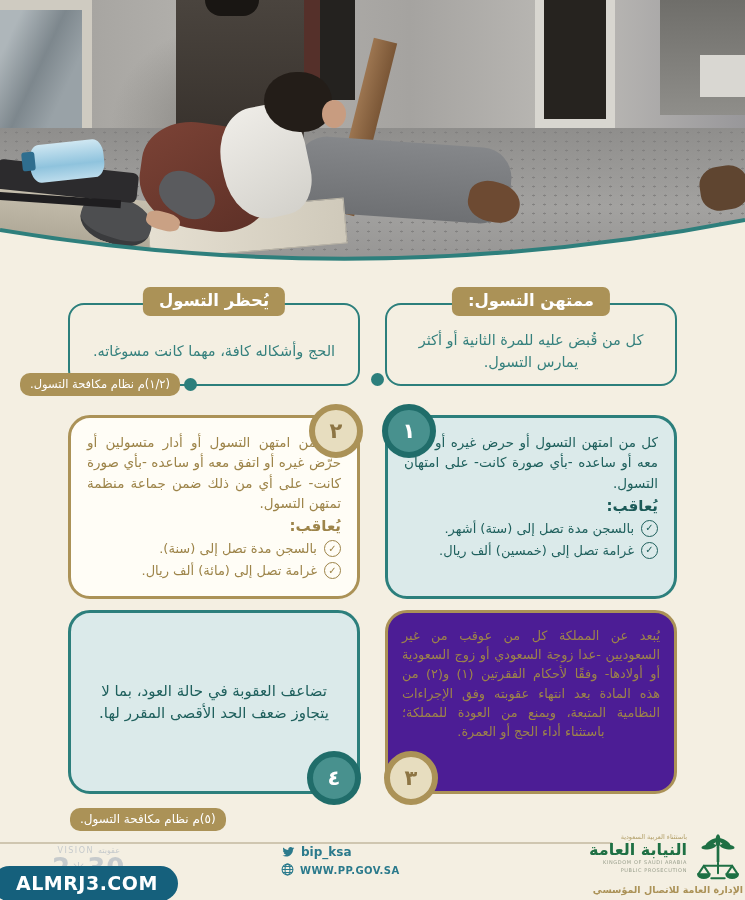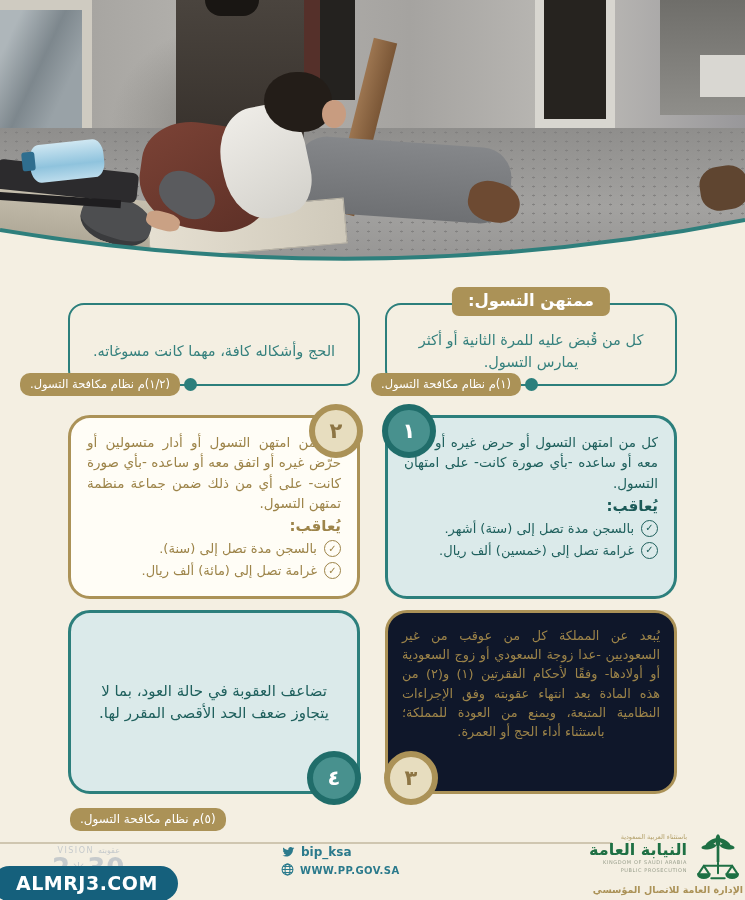--- a/index.html
+++ b/index.html
@@ -47,21 +47,21 @@
   .hdr-body{position:absolute;inset:0;display:flex;align-items:center;justify-content:center;
             padding:20px 16px 6px;color:#35807d;font-size:14.5px;line-height:1.5;text-align:center;font-weight:500;}
   .badge-pill{position:absolute;top:-16px;left:50%;transform:translateX(-50%);background:#ab9257;color:#fff;
               font-weight:bold;font-size:16.5px;padding:4px 16px 6px;border-radius:7px;white-space:nowrap;}
   .ref-row{position:absolute;display:flex;align-items:center;gap:4px;}
   .ref-pill{background:#ab9257;color:#fff;font-size:11.5px;padding:4px 10px 5px;border-radius:10px;white-space:nowrap;}
   .ref-dot{width:13px;height:13px;border-radius:50%;background:#2c7f7c;}
   .law-box{position:absolute;border-radius:22px;box-sizing:border-box;}
   .law-box.teal{background:#dbeaea;border:3px solid #2c7f7c;color:#1f605d;}
   .law-box.tan{background:#fffdf6;border:3px solid #ab9257;color:#9d8449;}
-  .law-box.tan2{background:#0f172a;border:3px solid #ab9257;color:#9d8449;}
+  .law-box.tan2{background:#4c1d95;border:3px solid #ab9257;color:#9d8449;}
   .law-body{font-size:13.5px;line-height:1.5;text-align:justify;text-align-last:right;margin:0;}
   .law-body.center{text-align:center;text-align-last:center;}
   .verdict{font-weight:bold;font-size:15px;margin:4px 0 2px;}
   .law-box.teal .verdict{color:#1b5a58;}
   .itm{display:flex;align-items:center;gap:7px;font-size:13px;margin-top:5px;}
   .chk{flex:0 0 auto;width:15px;height:15px;border:1.6px solid currentColor;border-radius:50%;
        display:inline-flex;align-items:center;justify-content:center;font-size:10px;line-height:1;}
   .num{position:absolute;width:54px;height:54px;border-radius:50%;display:flex;align-items:center;
        justify-content:center;font-size:21px;font-weight:bold;box-sizing:border-box;}
   .num.teal{background:#48918e;border:6px solid #206d6a;color:#fff;}
@@ -125,28 +125,28 @@
       <path d="M0,230 Q372,292 745,220 L745,272 L0,272 Z" fill="#f4efe2"></path>
       <path d="M0,230 Q372,292 745,220" fill="none" stroke="#2e7f7c" stroke-width="4"></path>
     </svg>
   </div>
 
   <section class="group" style="left:385px;top:303px;height:83px;">
     <div class="outline"></div>
     <div class="hdr-body" dir="rtl">كل من قُبض عليه للمرة الثانية أو أكثر يمارس التسول.</div>
     <div class="badge-pill" dir="rtl">ممتهن التسول:</div>
     <div class="ref-row" style="left:-14px;top:70px;">
-      <span class="ref-pill" dir="rtl">(١)م نظام مكافحة التسول.</span>
       <span class="ref-dot"></span>
     </div>
   </section>
 
   <section class="group" style="left:68px;top:303px;height:83px;">
     <div class="outline"></div>
     <div class="hdr-body" dir="rtl">الحج وأشكاله كافة، مهما كانت مسوغاته.</div>
+    <div class="badge-pill" dir="rtl">يُحظر التسول</div>
     <div class="ref-row" style="left:-48px;top:70px;">
       <span class="ref-pill" dir="rtl">(١/٢)م نظام مكافحة التسول.</span>
       <span class="ref-dot"></span>
     </div>
   </section>
 
   <section class="law-box teal" dir="rtl" style="left:385px;top:415px;width:292px;height:184px;padding:14px 16px 8px;">
     <p class="law-body">كل من امتهن التسول أو حرض غيره أو اتفق معه أو ساعده -بأي صورة كانت- على امتهان التسول.</p>
     <div class="verdict">يُعاقب:</div>
     <div class="itm">

